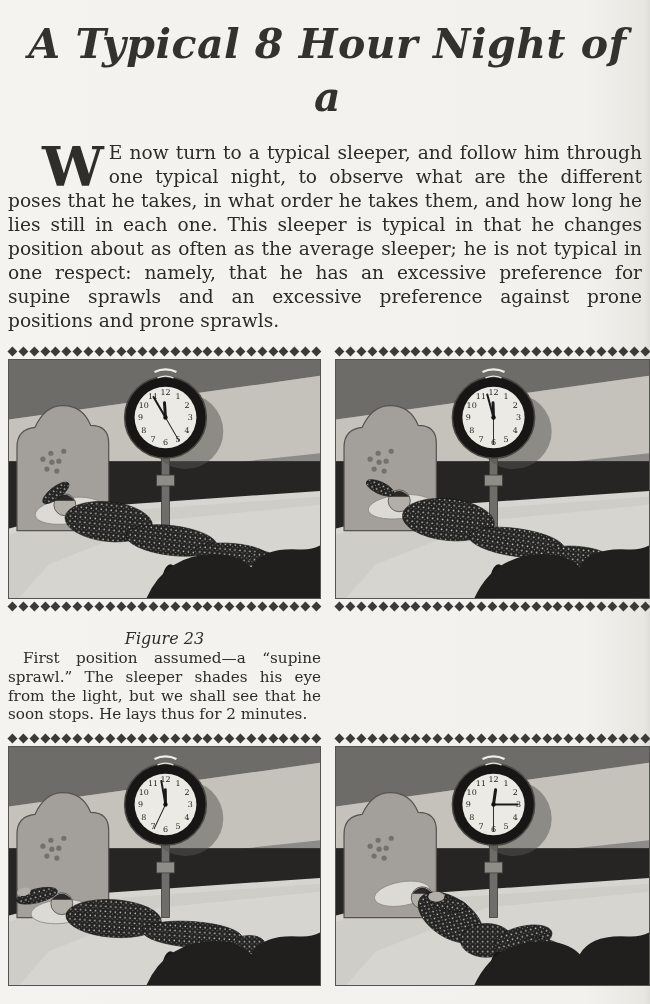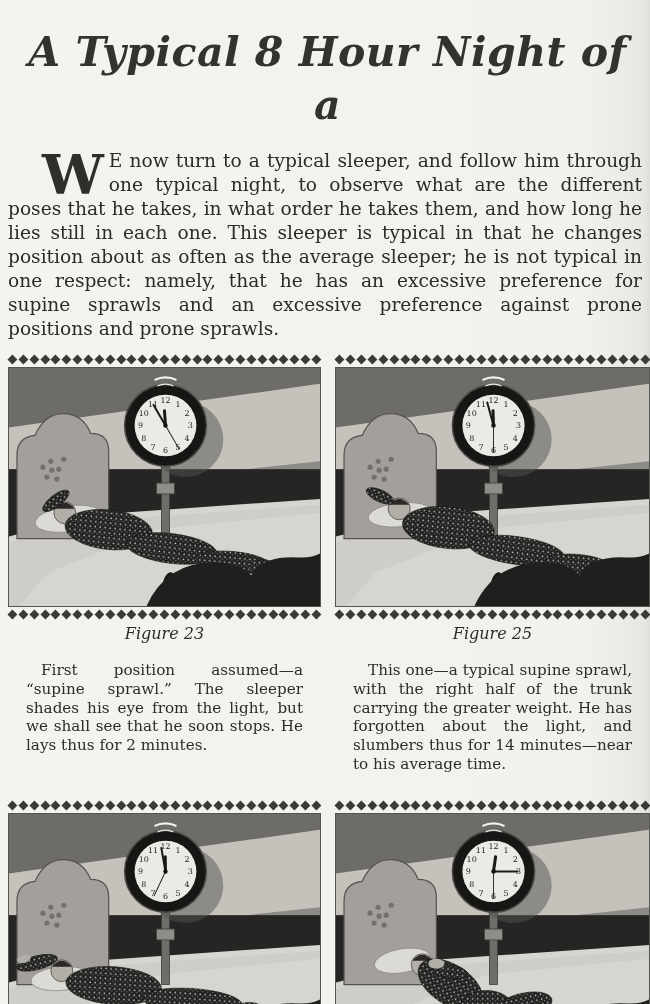--- a/index.html
+++ b/index.html
@@ -2,39 +2,39 @@
 <html><head>
 <meta charset="utf-8">
 <style>
   html,body{margin:0;padding:0;}
   body{
     width:650px;height:1004px;overflow:hidden;
     background:linear-gradient(90deg,#f5f3ef 0%,#f3f1ed 90%,#e9e7e2 99%,#e0ded9 100%);
     font-family:"DejaVu Serif", serif;color:#2b2a27;
   }
   .page{padding:6px 3px 0 8px;}
-  .title{margin:20px 0 16px;text-align:center;font-style:italic;font-weight:600;
+  .title{margin:12px 0 16px;text-align:center;font-style:italic;font-weight:600;
     font-size:41px;line-height:1.3;letter-spacing:.5px;color:#33322f;}
   .title .tline{display:block;}
   .lede{width:634px;margin:0 0 13px;font-size:18.6px;line-height:1.295;
     text-align:justify;color:#2c2b28;}
   .dropcap{float:left;font-size:55px;line-height:.78;font-weight:600;
     padding:5px 5px 0 34px;color:#2f2e2b;}
   .grid{display:grid;grid-template-columns:313px 315px;column-gap:14px;row-gap:9px;}
   figure.fig{margin:0;}
   .diamonds{display:flex;justify-content:space-between;align-items:center;
     height:11px;padding:0 1px;}
   .diamonds span{width:6.8px;height:6.8px;background:#3b3a37;transform:rotate(45deg);}
   .photo{height:240px;margin:2px 0;background:#8d8b87;border:1px solid #565450;
     box-sizing:border-box;}
   .photo svg{display:block;width:100%;height:100%;}
   figcaption{padding-top:2px;}
   .figlabel{text-align:center;font-style:italic;font-size:16px;color:#2d2c29;
-    margin:2px 0 1px;}
-  .figtext{margin:18px;font-size:15.2px;line-height:1.23;text-align:justify;
+    margin:15px 0 1px;}
+  .figtext{margin:0;font-size:15.2px;line-height:1.23;text-align:justify;
     text-indent:15px;color:#2d2c29;}
 </style>
 </head>
 <body>
 
 <div class="page">
   <h1 class="title">
     <span class="tline">A Typical 8 Hour Night of a</span>
   </h1>
   <p class="lede"><span class="dropcap">W</span><span>E now turn to a typical sleeper, and follow him through one typical night, to observe what are the different poses that he takes, in what order he takes them, and how long he lies still in each one.  This sleeper is typical in that he changes position about as often as the average sleeper; he is not typical in one respect: namely, that he has an excessive preference for supine sprawls and an excessive preference against prone positions and prone sprawls.</span></p>
@@ -281,24 +281,20 @@
           <span></span>
           <span></span>
           <span></span>
           <span></span>
           <span></span>
           <span></span>
           <span></span>
           <span></span>
           <span></span>
         </div>
-        <figcaption>
-          <div class="figlabel">Figure 25</div>
-          <p class="figtext">This one—a typical supine sprawl, with the right half of the trunk carrying the greater weight.  He has forgotten about the light, and slumbers thus for 14 minutes—near to his average time.</p>
-        </figcaption>
       </figure>
       <figure class="fig">
         <div class="diamonds">
           <span></span>
           <span></span>
           <span></span>
           <span></span>
           <span></span>
           <span></span>
           <span></span>

